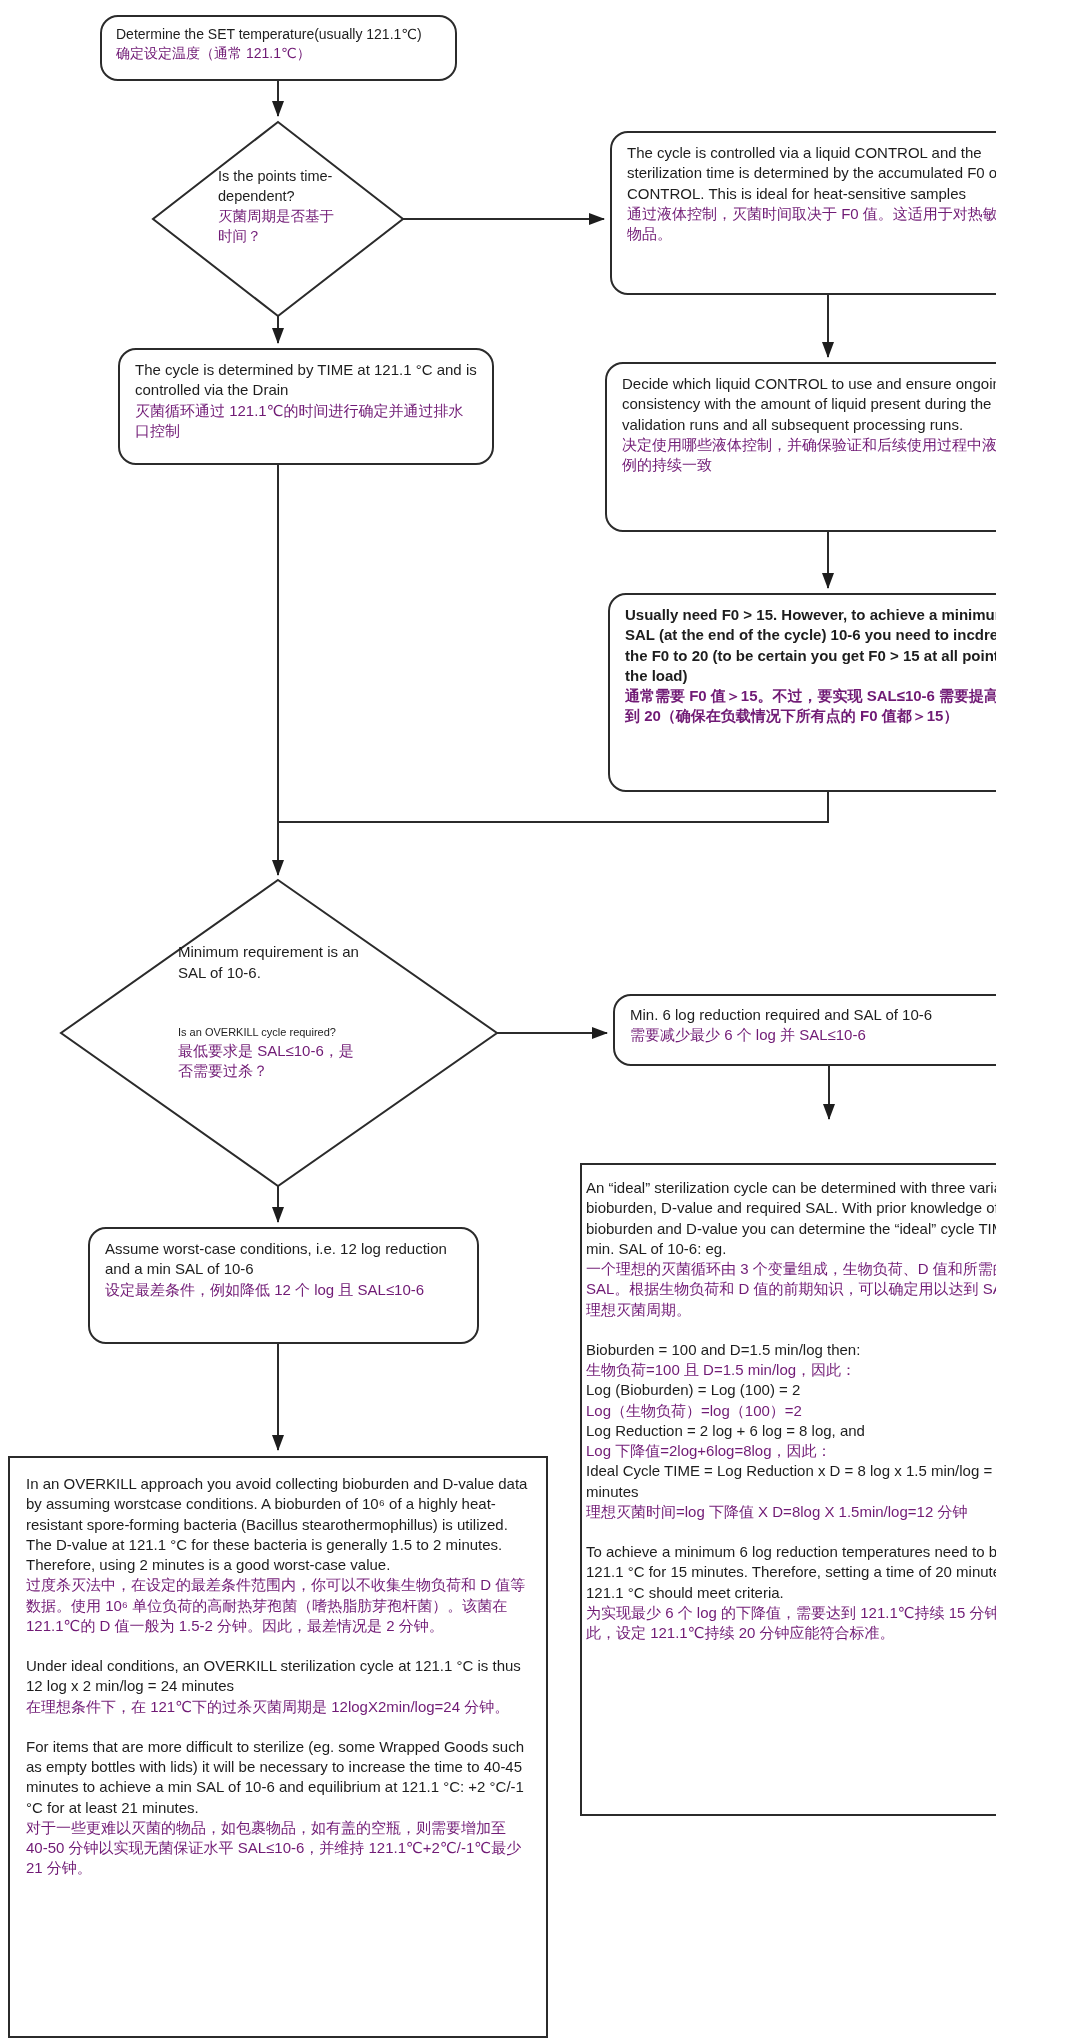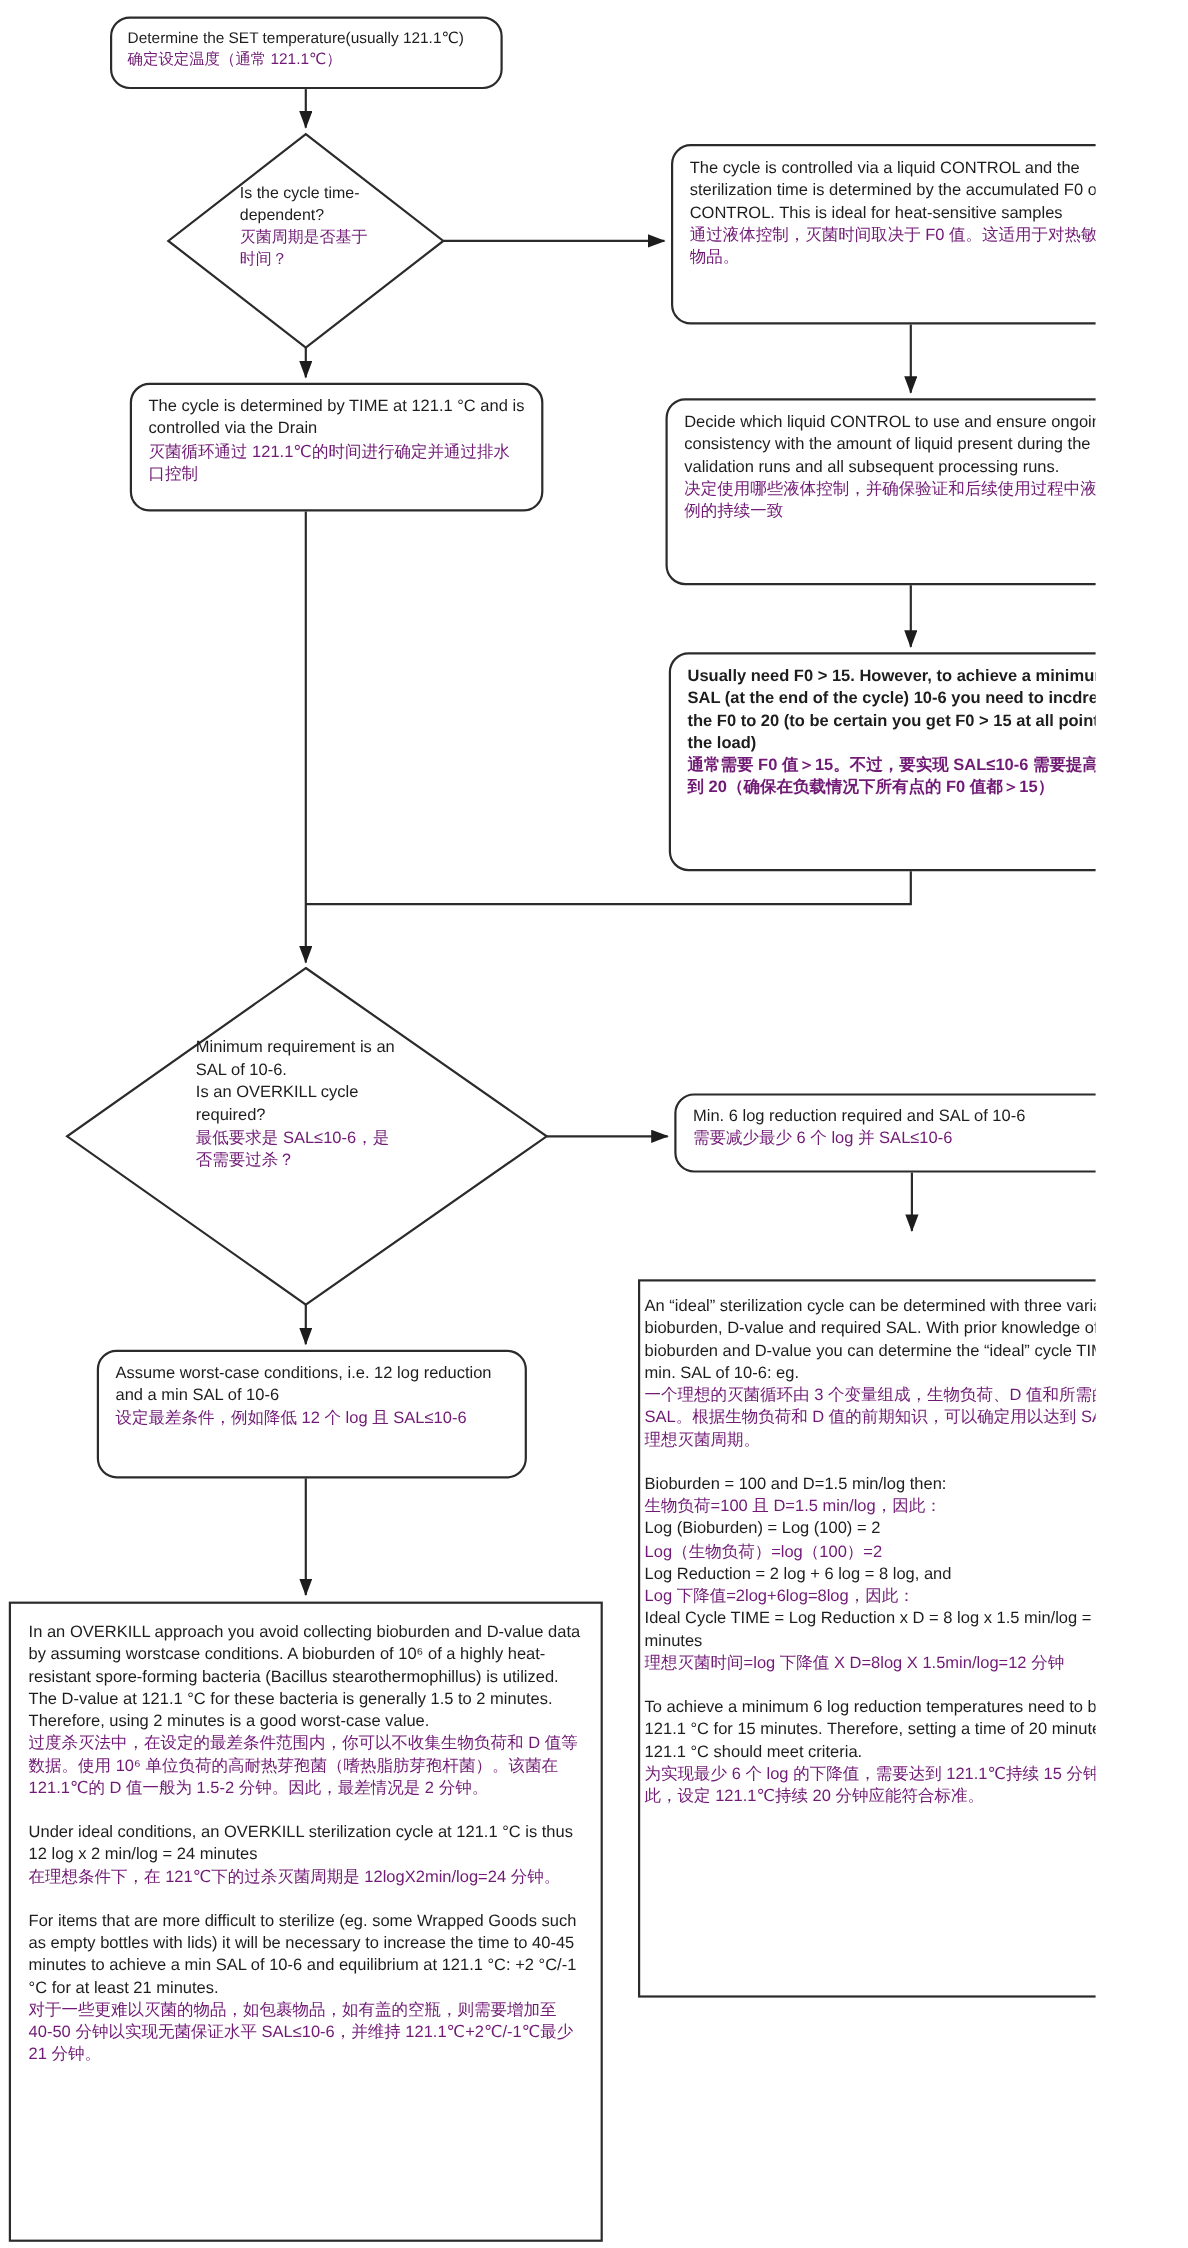--- a/index.html
+++ b/index.html
@@ -45,21 +45,21 @@
     <polygon points="278,122 403,219 278,316 153,219" fill="#ffffff" stroke="#2b2b2b" stroke-width="2"></polygon>
     <polygon points="278,880 497,1033 278,1186 61,1033" fill="#ffffff" stroke="#2b2b2b" stroke-width="2"></polygon>
   </svg>
 
   <div class="box round" style="left:100px;top:15px;width:357px;height:66px;padding:8px 14px;">
     <p class="en" style="font-size:14px;">Determine the SET temperature(usually 121.1℃)</p>
     <p class="zh" style="font-size:14px;">确定设定温度（通常 121.1℃）</p>
   </div>
 
   <div class="dtext" style="left:218px;top:166px;width:120px;">
-    <p class="en">Is the cycle time-dependent?</p>
+    <p class="en">Is the points time-dependent?</p>
     <p class="zh">灭菌周期是否基于时间？</p>
   </div>
 
   <div class="box round" style="left:610px;top:131px;width:437px;height:164px;">
     <p class="en">The cycle is controlled via a liquid CONTROL and the sterilization time is determined by the accumulated F0 of the CONTROL. This is ideal for heat-sensitive samples</p>
     <p class="zh">通过液体控制，灭菌时间取决于 F0 值。这适用于对热敏感的物品。</p>
   </div>
 
   <div class="box round" style="left:92px;top:348px;width:376px;height:117px;margin-left:26px;">
     <p class="en">The cycle is determined by TIME at 121.1 °C and is controlled via the Drain</p>
@@ -71,21 +71,21 @@
     <p class="zh">决定使用哪些液体控制，并确保验证和后续使用过程中液体比例的持续一致</p>
   </div>
 
   <div class="box round" style="left:608px;top:593px;width:440px;height:199px;font-weight:bold;">
     <p class="en">Usually need F0 &gt; 15. However, to achieve a minimum SAL (at the end of the cycle) 10-6 you need to incdrease the F0 to 20 (to be certain you get F0 &gt; 15 at all points in the load)</p>
     <p class="zh">通常需要 F0 值＞15。不过，要实现 SAL≤10-6 需要提高 F0 到 20（确保在负载情况下所有点的 F0 值都＞15）</p>
   </div>
 
   <div class="dtext" style="left:178px;top:942px;width:188px;">
     <p class="en" style="font-size:15px;">Minimum requirement is an SAL of 10-6.</p>
-    <p class="en" style="font-size:15px;">Is an OVERKILL cycle required?</p>
+    <p class="en" style="font-size:11px;margin-top:42px;">Is an OVERKILL cycle required?</p>
     <p class="zh" style="font-size:15px;">最低要求是 SAL≤10-6，是否需要过杀？</p>
   </div>
 
   <div class="box round" style="left:613px;top:994px;width:432px;height:72px;padding:9px 15px;">
     <p class="en">Min. 6 log reduction required and SAL of 10-6</p>
     <p class="zh">需要减少最少 6 个 log 并 SAL≤10-6</p>
   </div>
 
   <div class="box" style="left:580px;top:1124px;width:476px;height:653px;padding:13px 4px;margin-top:39px;">
     <p class="en">An “ideal” sterilization cycle can be determined with three variables: bioburden, D-value and required SAL. With prior knowledge of the bioburden and D-value you can determine the “ideal” cycle TIME for a min. SAL of 10-6: eg.</p>

